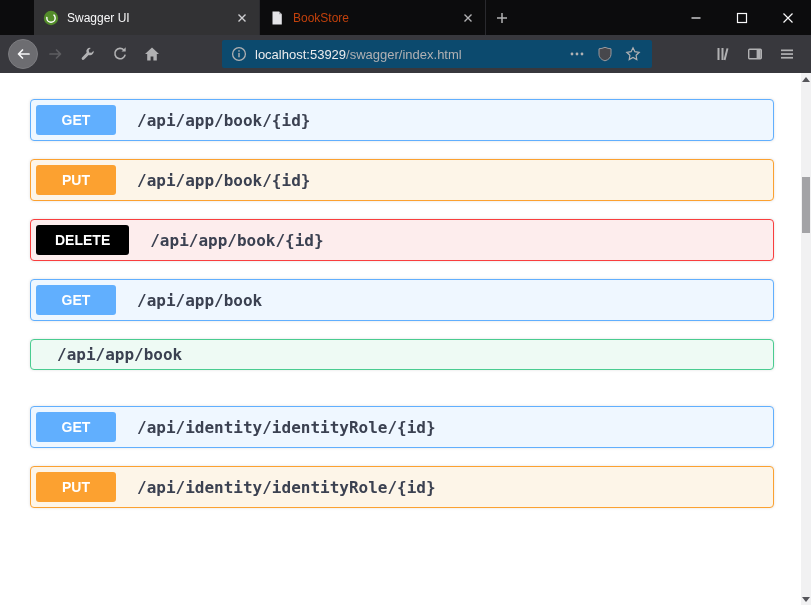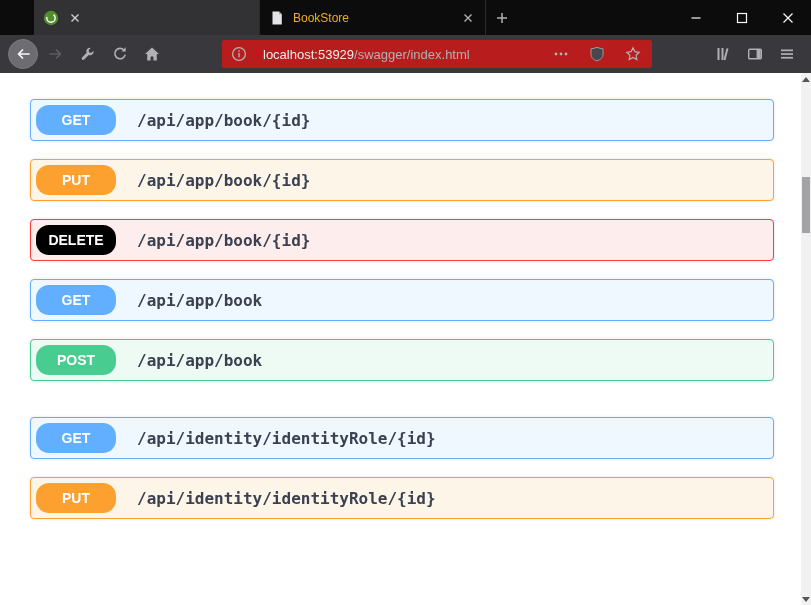--- a/index.html
+++ b/index.html
@@ -4,55 +4,55 @@
 <style>
   * { box-sizing: border-box; margin: 0; padding: 0; }
   html, body { width: 811px; height: 605px; overflow: hidden; }
   body { font-family: "Liberation Sans", sans-serif; background: #fff; position: relative; }
   svg { display: block; }
 
   
   .tabbar { height: 35px; background: #0c0c0d; display: flex; align-items: stretch; }
   .tab-strip-spacer { width: 34px; flex: none; }
   .tab { width: 226px; flex: none; display: flex; align-items: center; gap: 8px; padding: 0 9px;
-         font-size: 12px; color: #eab308; border-right: 1px solid #2a2a2e; cursor: default; }
+         font-size: 12px; color: #c2410c; border-right: 1px solid #2a2a2e; cursor: default; }
   .tab.active { background: #323234; color: #f9f9fa; }
   .tab-title { flex: 1; white-space: nowrap; overflow: hidden; }
   .favicon { width: 16px; height: 16px; flex: none; }
   .tab-close { width: 16px; height: 16px; flex: none; cursor: pointer; }
   .newtab { width: 32px; display: flex; align-items: center; justify-content: center; cursor: pointer; }
   .win-controls { margin-left: auto; display: flex; }
   .win-btn { width: 46px; display: flex; align-items: center; justify-content: center; cursor: pointer; }
 
   
   .navbar { height: 38px; background: #38383d; display: flex; align-items: center; padding: 0 8px; }
   .nav-btn { width: 28px; height: 28px; flex: none; display: flex; align-items: center; justify-content: center;
              border-radius: 2px; margin: 0 2px; cursor: pointer; }
   .back-circle { width: 30px; height: 30px; flex: none; border-radius: 50%; background: #6d6d71;
                  border: 1px solid #7c7c80; display: flex; align-items: center; justify-content: center;
                  margin-right: 2px; cursor: pointer; }
-  .urlbar { height: 28px; width: 430px; flex: none; margin-left: 54px; background: #b91c1c; border-radius: 2px;
-            display: flex; align-items: center; gap: 16px; padding: 0 9px; font-size: 13px; cursor: text; }
+  .urlbar { height: 28px; width: 430px; flex: none; margin-left: 54px; background: #0c4a6e; border-radius: 2px;
+            display: flex; align-items: center; gap: 8px; padding: 0 9px; font-size: 13px; cursor: text; }
   .url-host { color: #ececee; }
   .url-path { color: #b1b1b3; }
   .url-spacer { flex: 1; }
   .urlbar .nav-btn { width: 20px; height: 20px; margin: 0; }
   .right-group { margin-left: auto; display: flex; align-items: center; }
 
   
   .content { position: absolute; top: 73px; left: 0; right: 10px; bottom: 0; background: #fff;
              padding: 14px 27px 0 30px; overflow: hidden; }
   .section-header { display: flex; align-items: center; justify-content: space-between;
                     padding: 10px 0 14px; border-bottom: 1px solid #dcdcdc; cursor: pointer; }
   .section-title { font-size: 24px; line-height: 28px; font-weight: 700; color: #3b4151; }
   .chevron { flex: none; margin-right: 12px; }
   .endpoint-list { padding: 12px 0 6px; }
   .endpoint { display: flex; align-items: center; border: 1px solid; border-radius: 4px; padding: 5px;
               margin-bottom: 18px; box-shadow: 0 0 3px rgba(0,0,0,0.12); cursor: pointer; }
-  .method { min-width: 80px; text-align: center; padding: 8px 6px; border-radius: 13px; color: #fff;
+  .method { min-width: 80px; text-align: center; padding: 8px 19px; border-radius: 3px; color: #fff;
             font-weight: 700; font-size: 14px; line-height: 14px; }
   .path { margin-left: 21px; font-family: "DejaVu Sans Mono", monospace; font-weight: 600;
           font-size: 16px; color: #3b4151; }
 
   
   .scrollbar { position: absolute; top: 73px; right: 0; bottom: 0; width: 10px; background: #f1f1f2; }
   .sb-arrow { position: absolute; left: 0; width: 10px; height: 12px; display: flex; align-items: center;
               justify-content: center; cursor: pointer; }
   .sb-arrow.up { top: 0; }
   .sb-arrow.down { bottom: 0; }
@@ -64,20 +64,21 @@
 <div class="tabbar">
   <div class="tab-strip-spacer"></div>
 
   <div class="tab active">
     <span class="favicon">
       <svg width="16" height="16" viewBox="0 0 16 16">
           <circle cx="8" cy="8" r="7.2" fill="#538c2a"></circle>
           <circle cx="8" cy="8" r="4.2" fill="none" stroke="#fff" stroke-width="1.4" stroke-dasharray="14 8"></circle>
         </svg>
     </span>
+    <span class="tab-title">Swagger UI</span>
     <span class="tab-close">
       <svg width="16" height="16" viewBox="0 0 16 16">
           <path d="M4.5 4.5 L11.5 11.5 M11.5 4.5 L4.5 11.5" stroke="#cfcfd2" stroke-width="1.4"></path>
         </svg>
     </span>
   </div>
 
   <div class="tab">
     <span class="favicon">
       <svg width="16" height="16" viewBox="0 0 16 16">
@@ -221,21 +222,20 @@
     <span class="method" style="background: #000000;">DELETE</span>
     <span class="path">/api/app/book/{id}</span>
   </div>
 
   <div class="endpoint" style="border-color: rgb(97, 175, 254); background: rgb(239, 247, 255);">
     <span class="method" style="background: rgb(97, 175, 254);">GET</span>
     <span class="path">/api/app/book</span>
   </div>
 
   <div class="endpoint" style="border-color: rgb(73, 204, 144); background: rgb(238, 250, 244);">
-    <span class="method" style="background: rgb(73, 204, 144);">POST</span>
     <span class="path">/api/app/book</span>
   </div>
 </div>
   </section>
 
   <section class="api-section">
     <div class="endpoint-list">
   <div class="endpoint" style="border-color: rgb(97, 175, 254); background: rgb(239, 247, 255);">
     <span class="method" style="background: rgb(97, 175, 254);">GET</span>
     <span class="path">/api/identity/identityRole/{id}</span>

